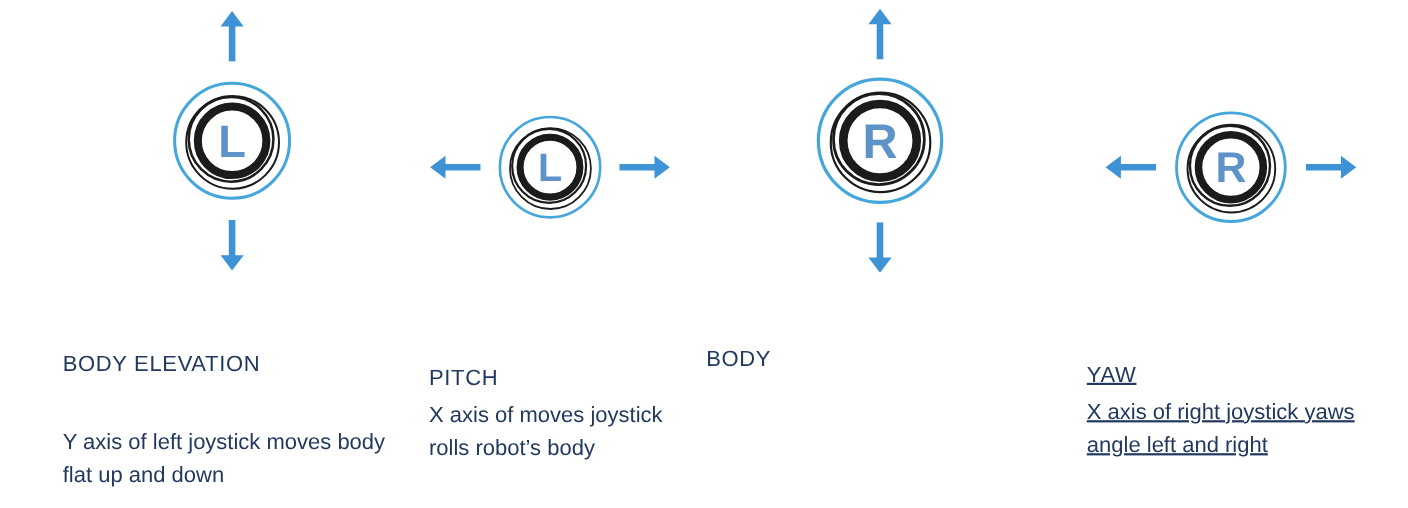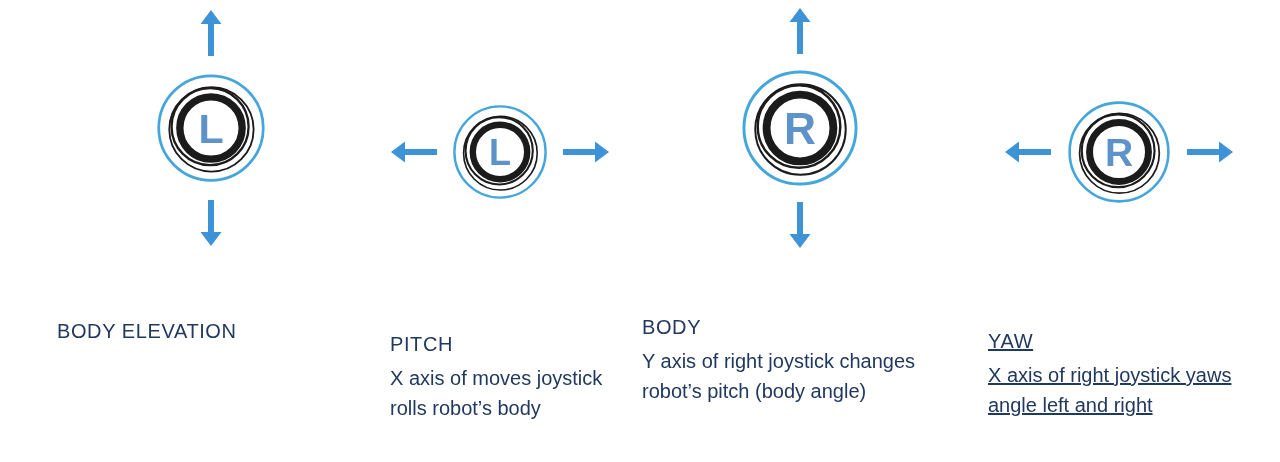--- a/index.html
+++ b/index.html
@@ -128,30 +128,30 @@
       <circle cx="60" cy="60" r="34" fill="none" stroke-width="8" stroke="#1B1B1B"></circle>
       <text class="joy-letter" x="60" y="76" text-anchor="middle" font-size="45" fill="#5E93C9">R</text>
     </svg>
     <svg class="arrow-h" viewBox="0 0 46 24">
       <path d="M46 12 L32 1.5 L32 9 L0 9 L0 15 L32 15 L32 22.5 Z" fill="#3E93D6"></path>
     </svg>
   </div>
 
   <div class="text-block c1">
     <h3 class="heading">BODY ELEVATION</h3>
+    <p class="desc">Y axis of left joystick moves body flat up and down</p>
   </div>
 
   <div class="text-block c2">
     <h3 class="heading">PITCH</h3>
     <p class="desc">X axis of moves joystick rolls robot’s body</p>
   </div>
 
   <div class="text-block c3">
     <h3 class="heading">BODY</h3>
-    <p class="desc">Y axis of right joystick changes robot’s pitch (body angle)</p>
   </div>
 
   <div class="text-block c4">
     <h3 class="heading">YAW</h3>
     <p class="desc">X axis of right joystick yaws angle left and right</p>
   </div>
 
 </div>
 
 </body></html>

